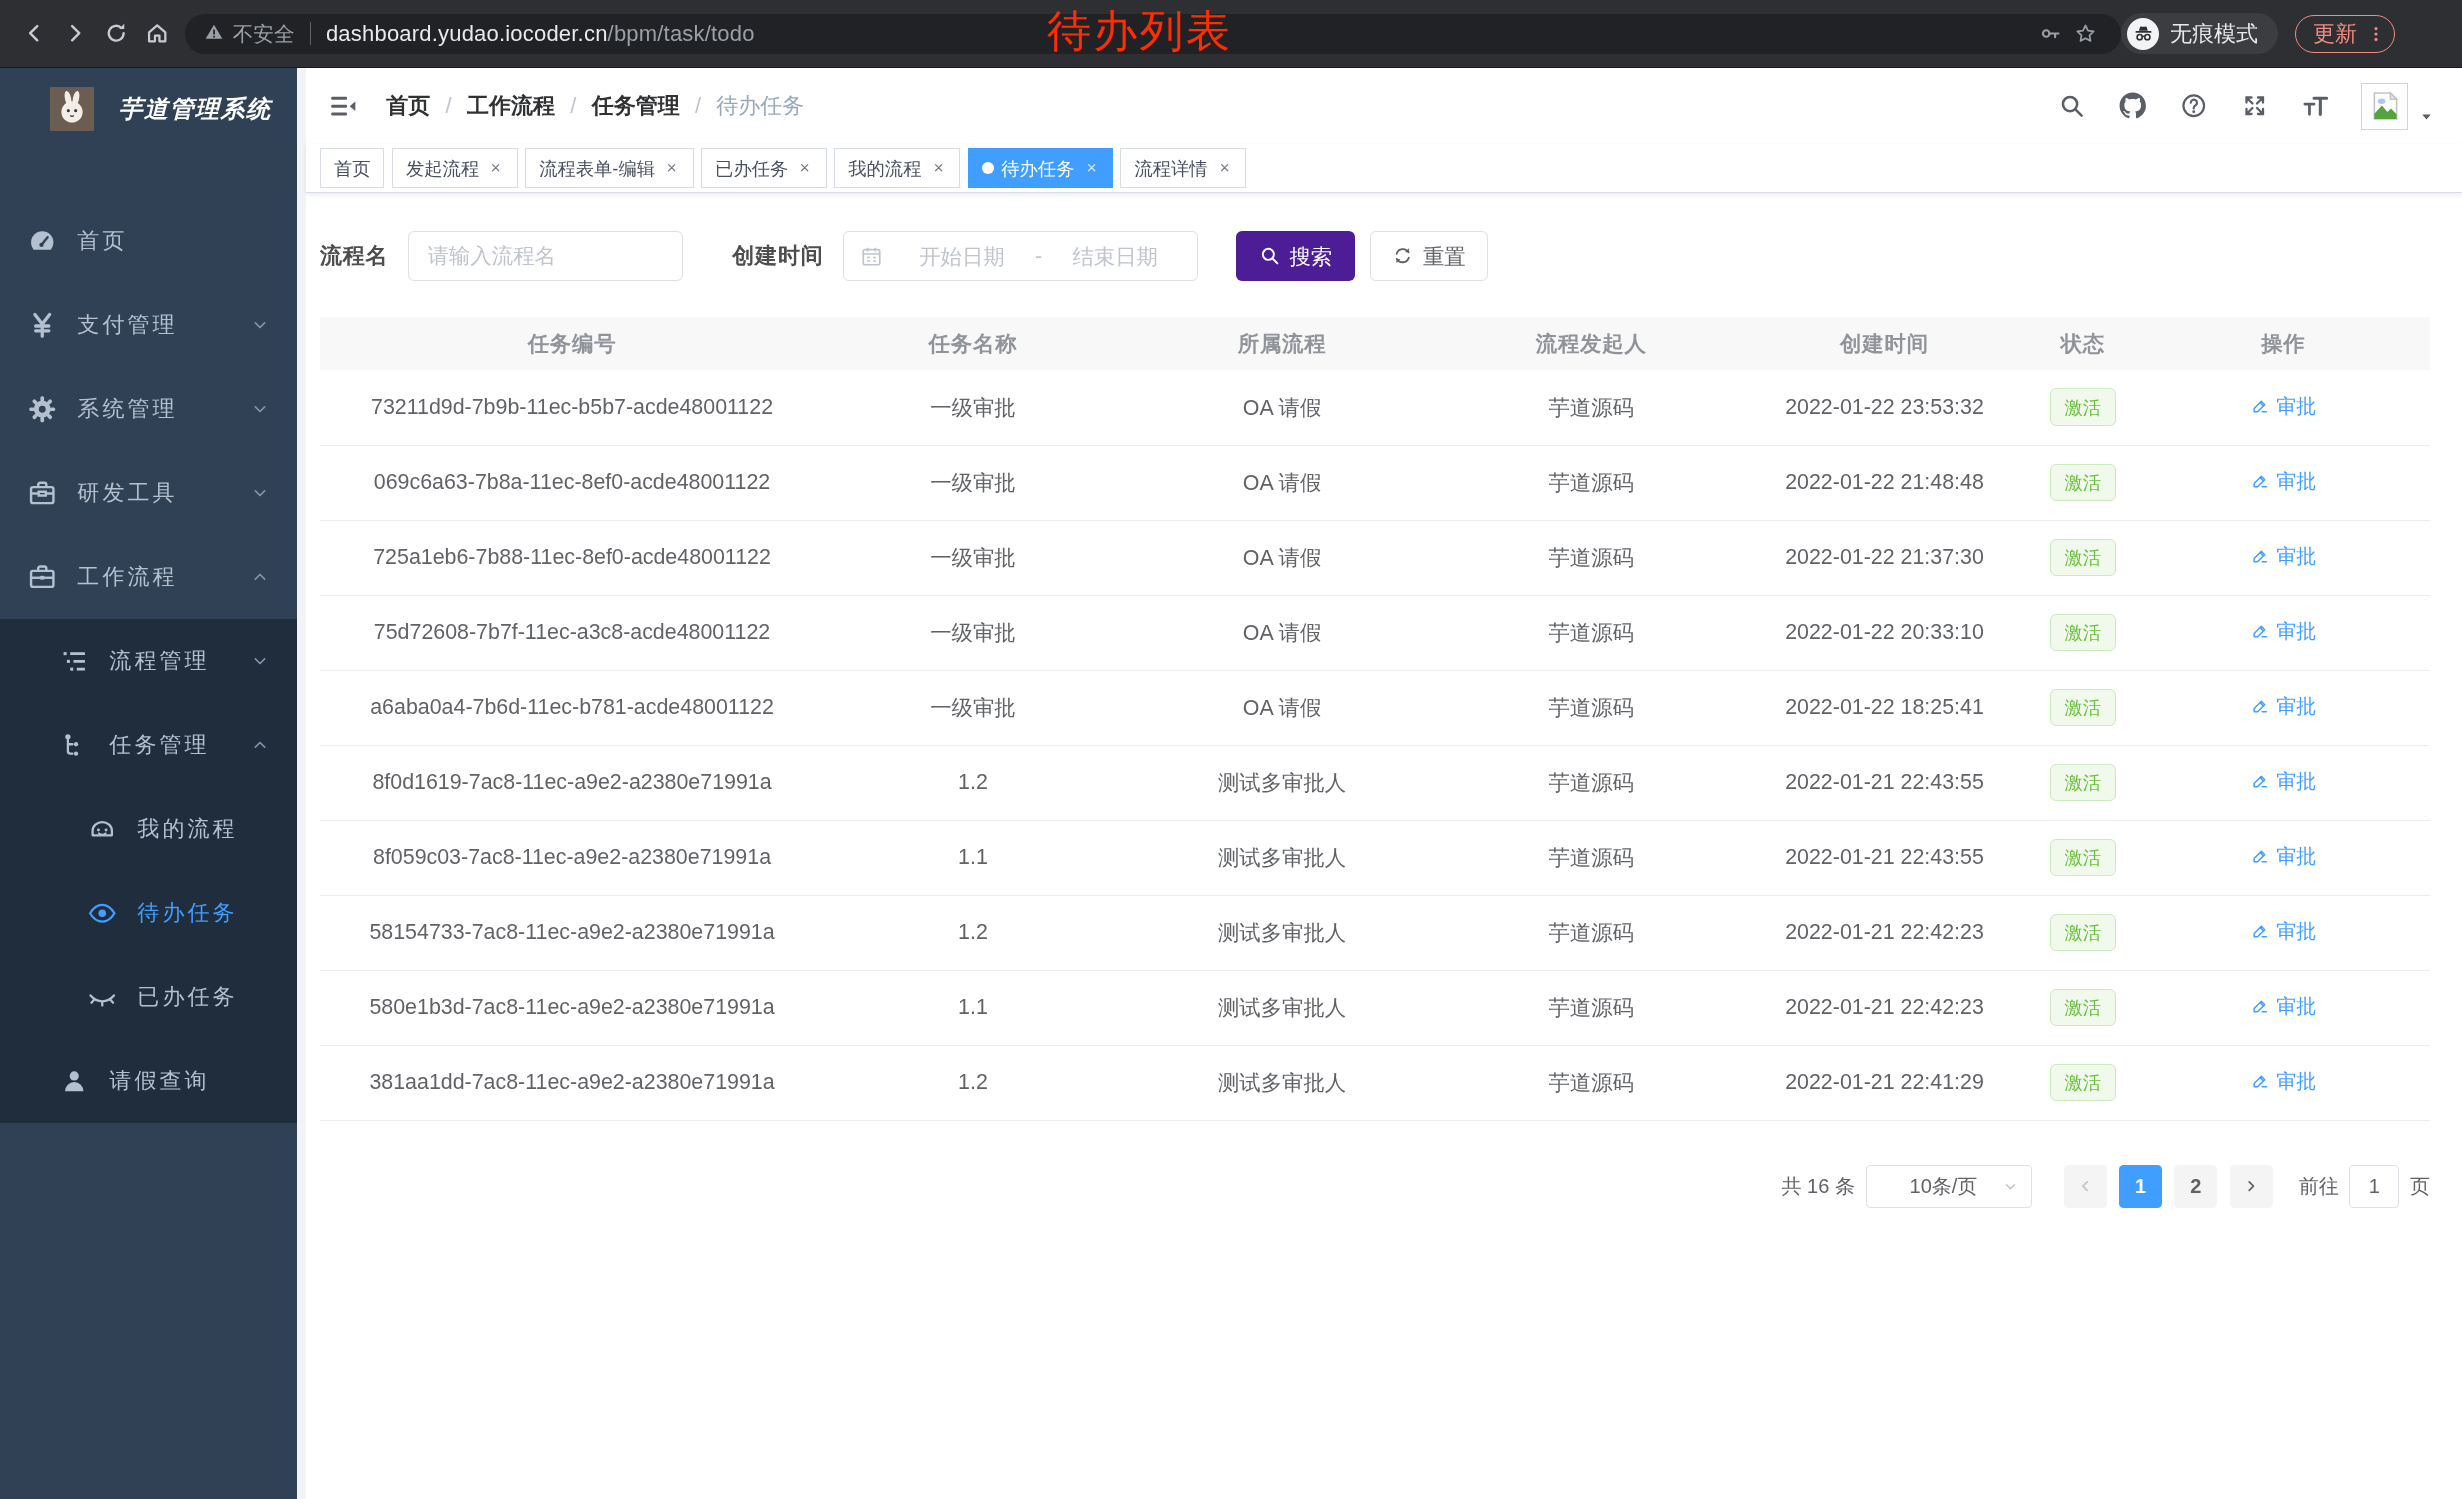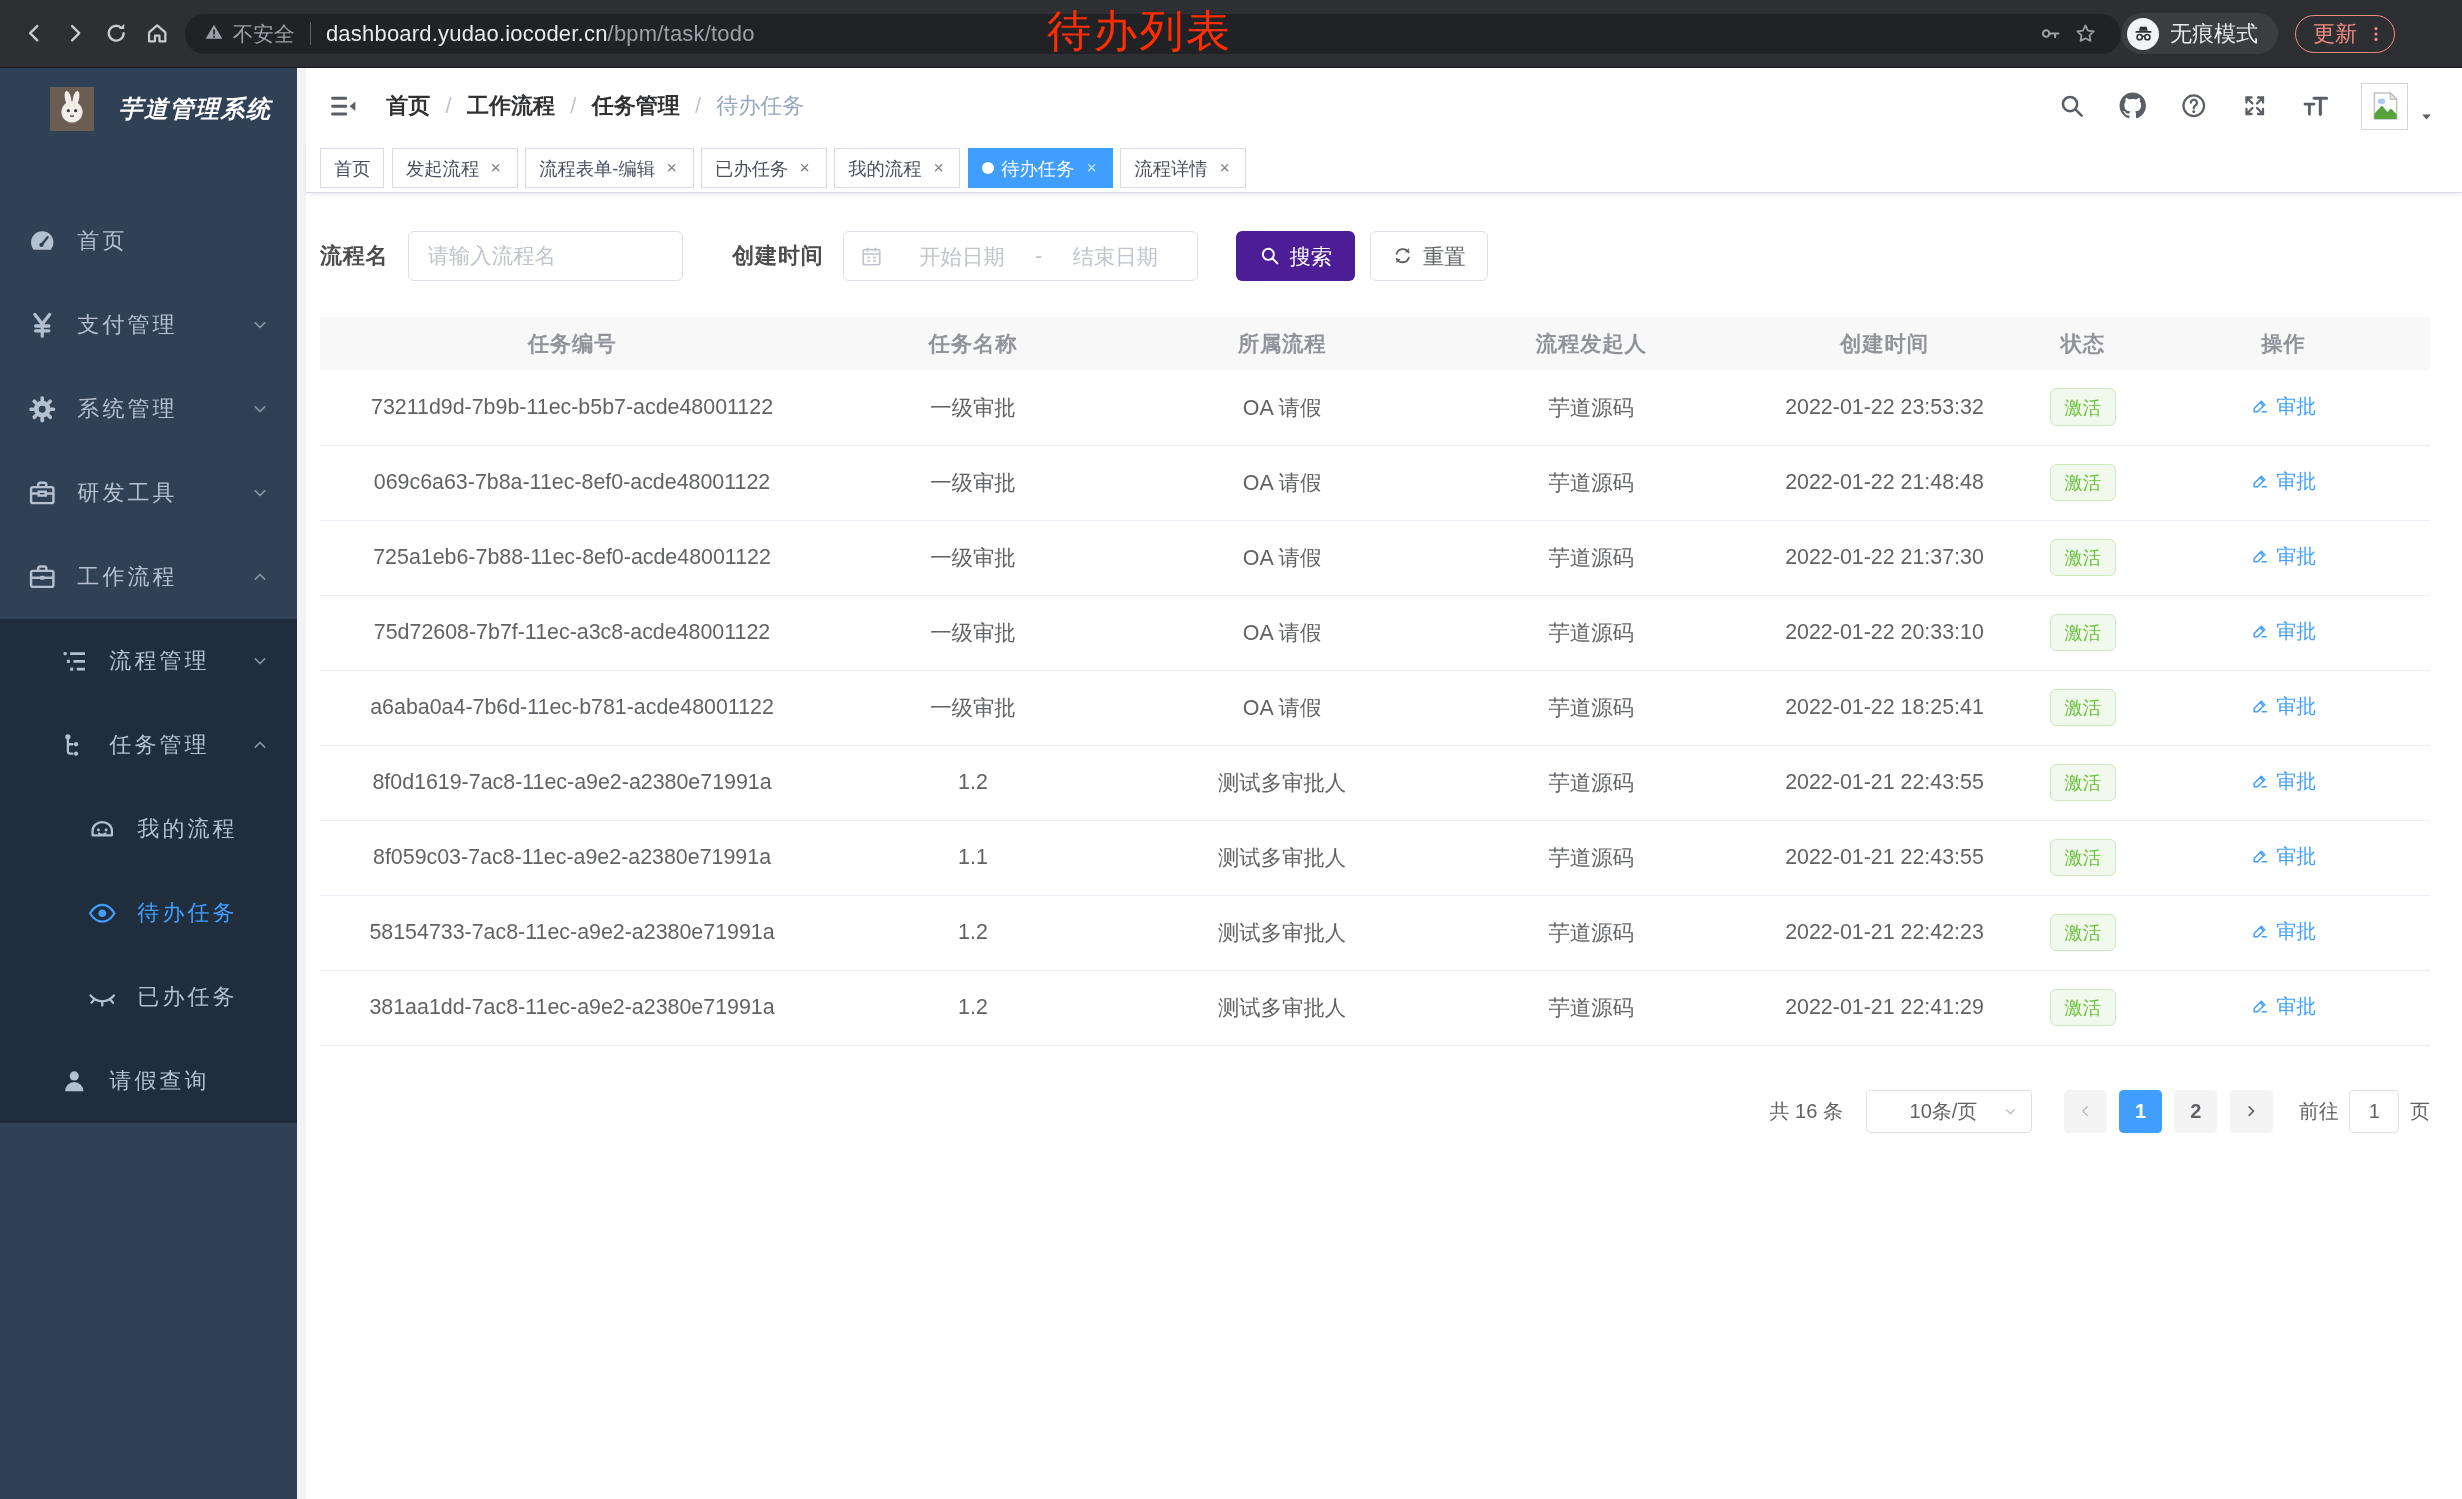--- a/index.html
+++ b/index.html
@@ -153,21 +153,21 @@
     display:inline-block; padding:5.3px 13.7px; background:#f0f9eb; border:0.8px solid #cde9bd;
     border-radius:6.1px; color:#67c23a; font-size:18.3px;
   }
   .action-link{
     color:#409eff; font-size:20px; text-decoration:none; display:inline-flex; align-items:center; cursor:pointer;
   }
   .action-link svg{ width:20px; height:20px; margin-right:6.1px; }
 
   
   .pagination{ margin-top:44px; display:flex; align-items:center; justify-content:flex-end; font-size:20px; color:#606266; }
-  .pg-total{ margin-right:23px; }
+  .pg-total{ margin-right:11px; }
   .pg-size{
     width:166px; height:43px; border:0.8px solid #dcdfe6; border-radius:4.6px;
     display:flex; align-items:center; padding:0 12.2px 0 18.3px; cursor:pointer; margin-right:26px;
   }
   .pg-size .pg-size-label{ flex:1; text-align:center; }
   .pg-size svg{ width:17px; height:17px; color:#c0c4cc; }
   .pg-btn{
     min-width:43px; height:43px; background:#f4f4f5; border-radius:4.6px; margin:0 6.1px;
     display:flex; align-items:center; justify-content:center; font-weight:700; cursor:pointer; color:#606266;
   }
@@ -756,20 +756,38 @@
                       <svg viewBox="0 0 24 24" width="100%" height="100%">
                         <path d="M13.6 6.4 l4 4 L9 19 H5 v-4 z" fill="none" stroke="currentColor" stroke-width="1.8" stroke-linejoin="round"></path>
                         <path d="M12.1 7.9 l4 4" stroke="currentColor" stroke-width="1.8"></path>
                         <path d="M14.6 19 h5" stroke="currentColor" stroke-width="1.8" stroke-linecap="round"></path>
                       </svg>
                     </span>
                     <span>审批</span>
                   </a></td>
               </tr>
               <tr>
+                <td>580e1b3d-7ac8-11ec-a9e2-a2380e71991a</td>
+                <td>1.1</td>
+                <td>测试多审批人</td>
+                <td>芋道源码</td>
+                <td>2022-01-21 22:42:23</td>
+                <td><span class="status-badge">激活</span></td>
+                <td><a class="action-link">
+                    <span style="display:flex;">
+                      <svg viewBox="0 0 24 24" width="100%" height="100%">
+                        <path d="M13.6 6.4 l4 4 L9 19 H5 v-4 z" fill="none" stroke="currentColor" stroke-width="1.8" stroke-linejoin="round"></path>
+                        <path d="M12.1 7.9 l4 4" stroke="currentColor" stroke-width="1.8"></path>
+                        <path d="M14.6 19 h5" stroke="currentColor" stroke-width="1.8" stroke-linecap="round"></path>
+                      </svg>
+                    </span>
+                    <span>审批</span>
+                  </a></td>
+              </tr>
+              <tr>
                 <td>381aa1dd-7ac8-11ec-a9e2-a2380e71991a</td>
                 <td>1.2</td>
                 <td>测试多审批人</td>
                 <td>芋道源码</td>
                 <td>2022-01-21 22:41:29</td>
                 <td><span class="status-badge">激活</span></td>
                 <td><a class="action-link">
                     <span style="display:flex;">
                       <svg viewBox="0 0 24 24" width="100%" height="100%">
                         <path d="M13.6 6.4 l4 4 L9 19 H5 v-4 z" fill="none" stroke="currentColor" stroke-width="1.8" stroke-linejoin="round"></path>

